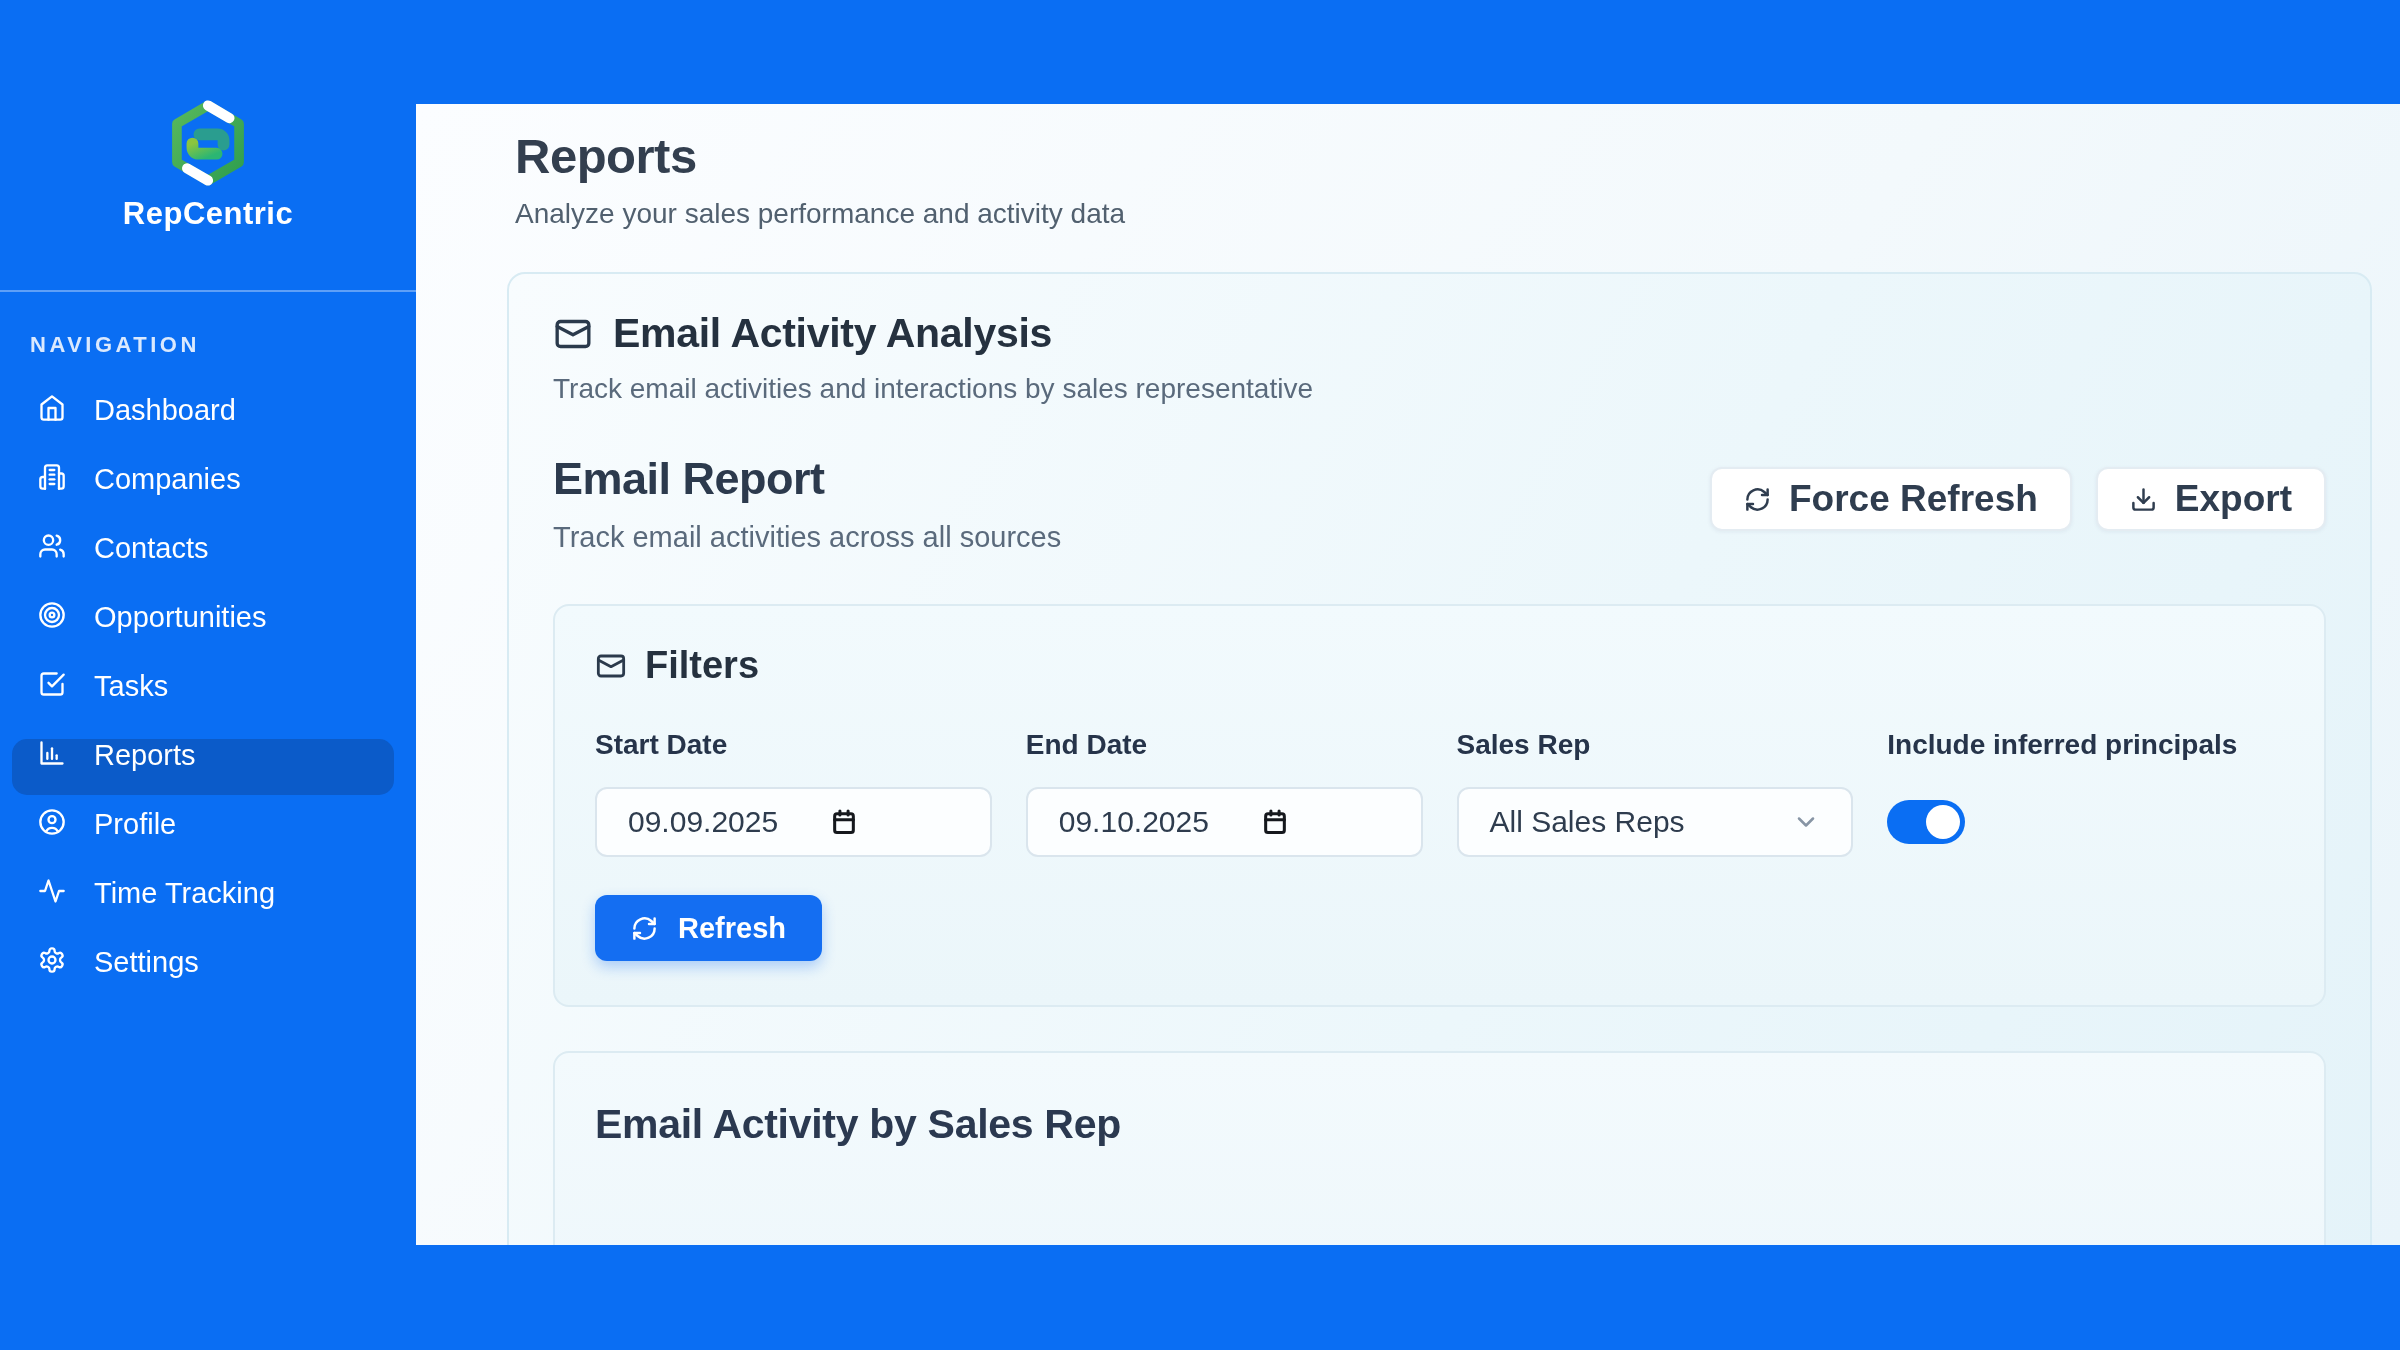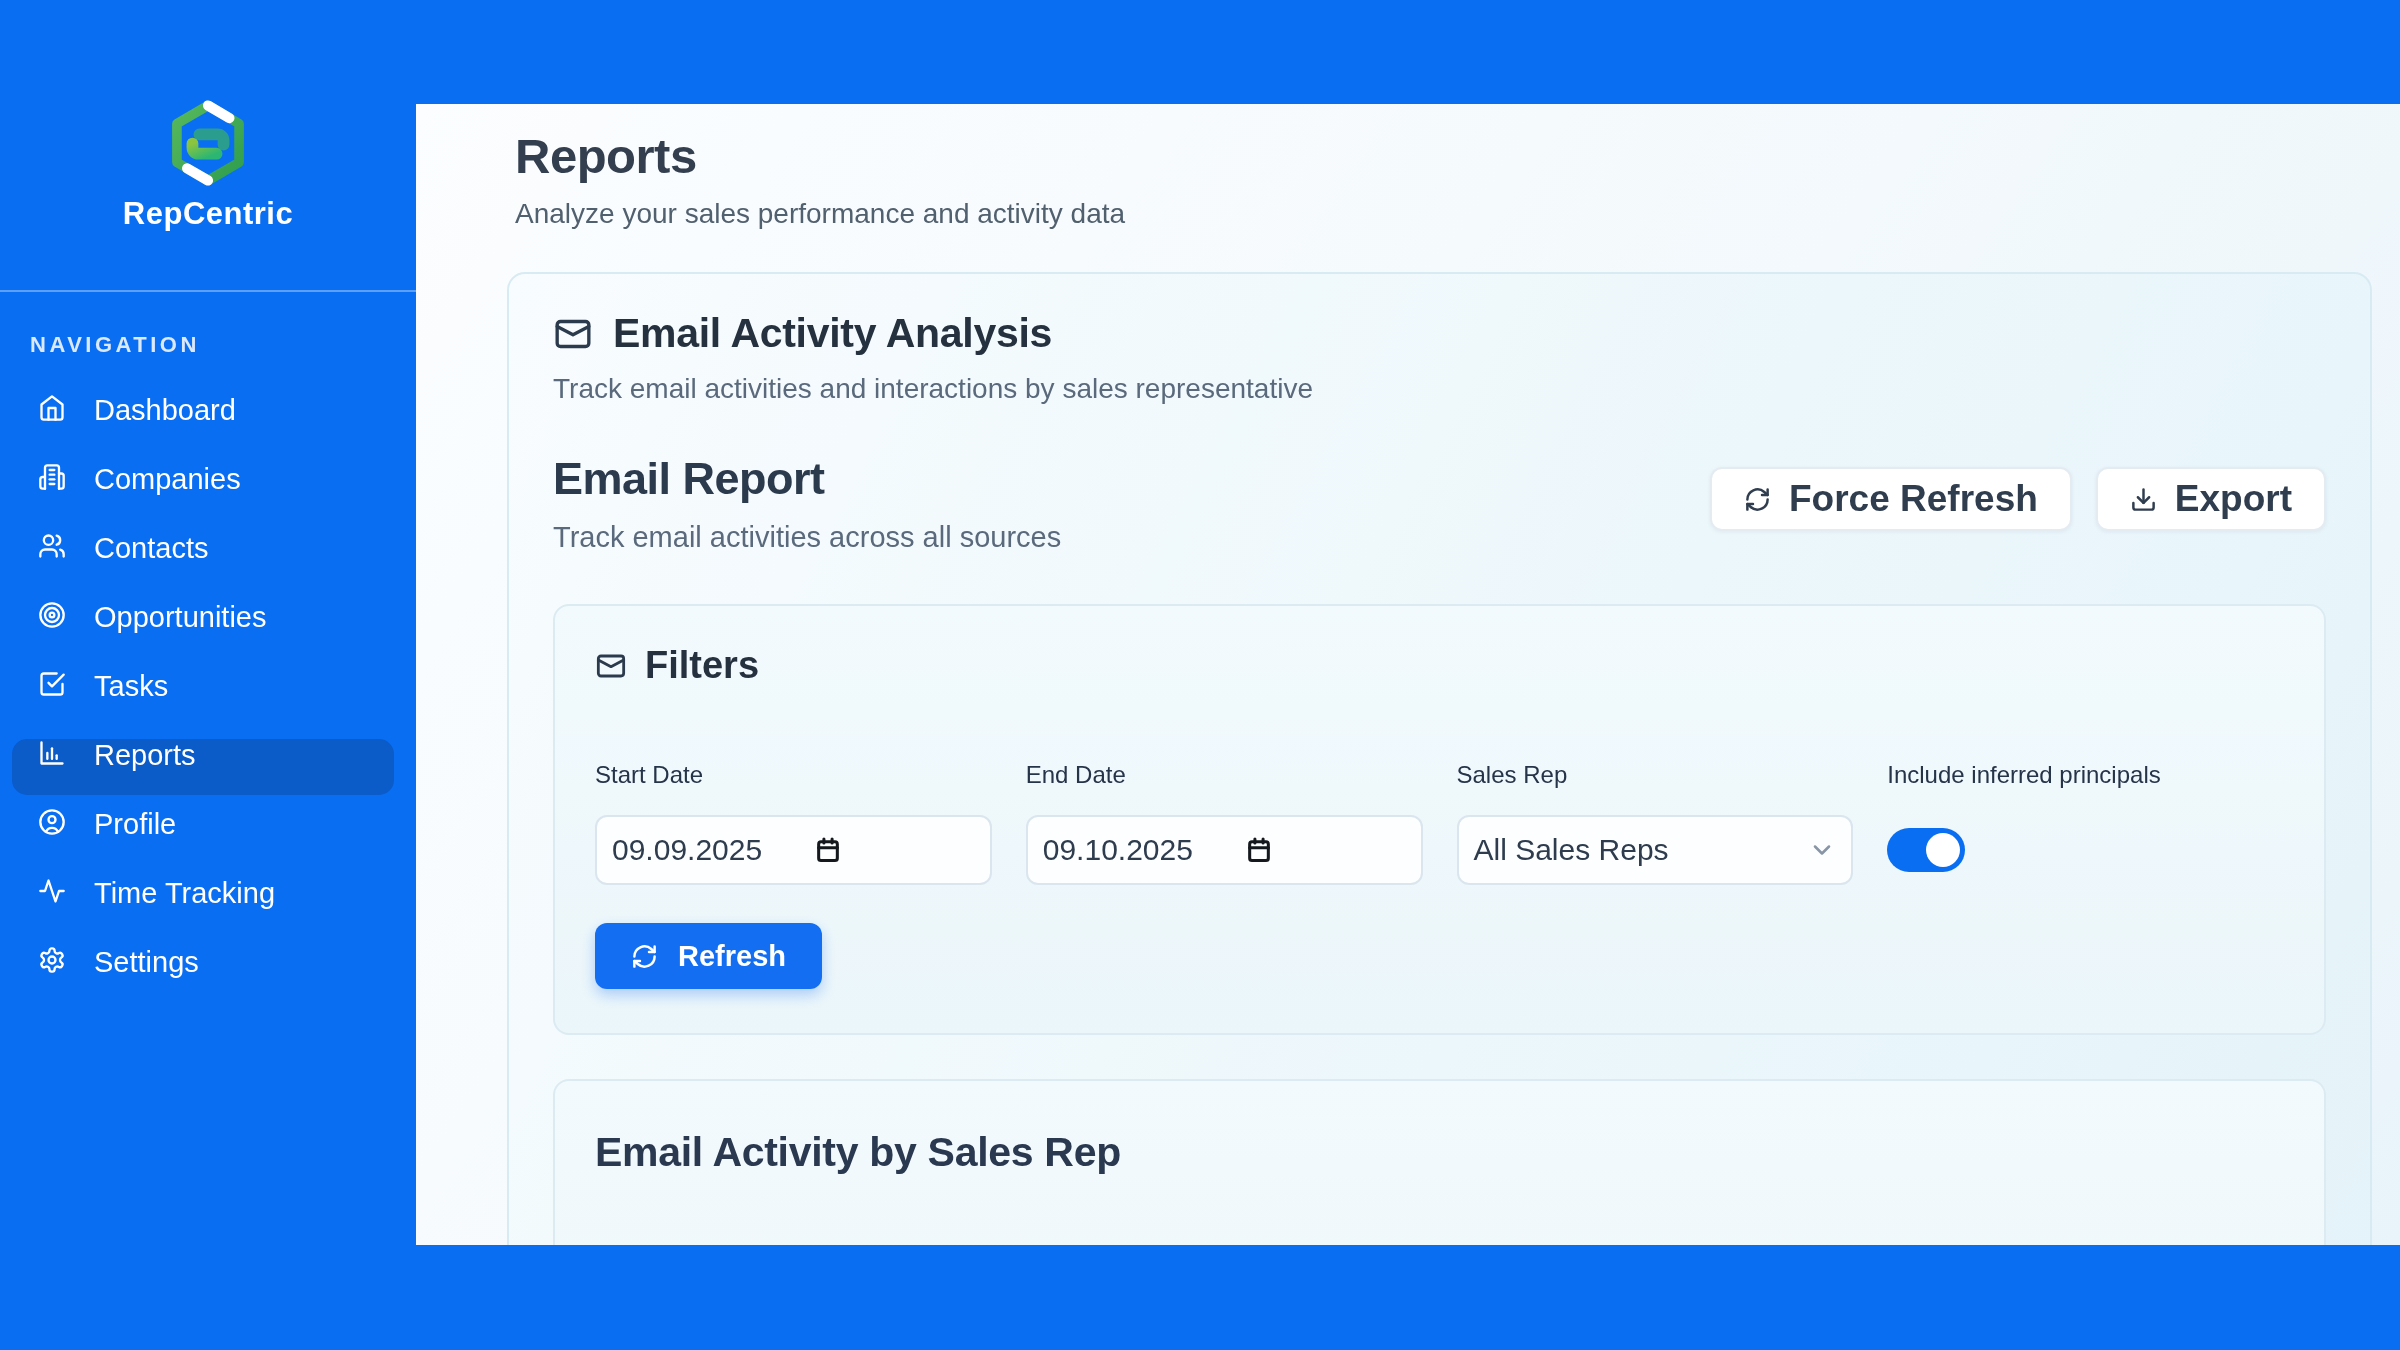--- a/index.html
+++ b/index.html
@@ -42,23 +42,23 @@
   .buttons{display:flex;gap:24px;margin-top:14px;}
   .btn-ghost{height:60px;padding:0 32px;border-radius:12px;background:#ffffff;border:2px solid #e4ecf2;
              display:flex;align-items:center;gap:18px;font-size:37px;font-weight:600;color:#2f3d4f;
              box-shadow:0 1px 4px rgba(20,40,80,.06);cursor:pointer;}
 
   .filters-card{margin-top:50px;border:2px solid #dcebf2;border-radius:16px;box-sizing:border-box;
                 background:linear-gradient(180deg,#f2fafd 0%,#ebf6fa 100%);padding:38px 40px 44px;}
   .filters-title-row{display:flex;align-items:center;gap:18px;}
   .filters-title{font-size:38px;font-weight:800;color:#25313f;}
   .fields{margin-top:42px;display:grid;grid-template-columns:repeat(4,1fr);column-gap:34px;}
-  .field-label{font-size:24px;font-weight:400;color:#26344a;margin-top:32px;}
+  .field-label{font-size:28px;font-weight:700;color:#26344a;}
   .control{margin-top:26px;height:70px;box-sizing:border-box;border-radius:12px;border:2px solid #dae5ed;background:#fcfeff;
-           display:flex;align-items:center;padding:0 15px;font-size:30px;color:#2e3c4e;cursor:pointer;}
+           display:flex;align-items:center;padding:0 31px;font-size:30px;color:#2e3c4e;cursor:pointer;}
   .date-control .cal{margin-left:52px;display:flex;}
   .select-control{justify-content:space-between;}
   .toggle-wrap{margin-top:26px;height:70px;display:flex;align-items:center;}
   .toggle{width:78px;height:44px;border-radius:22px;background:#0a6ef3;position:relative;cursor:pointer;}
   .knob{position:absolute;right:5px;top:5px;width:34px;height:34px;border-radius:50%;background:#ffffff;}
   .btn-refresh{margin-top:38px;height:66px;display:inline-flex;align-items:center;gap:20px;padding:0 36px;
                border-radius:12px;background:#146ef2;color:#fff;font-size:29px;font-weight:600;
                box-shadow:0 6px 14px rgba(20,110,242,.30);cursor:pointer;}
 
   .summary-card{margin-top:44px;border:2px solid #dcebf2;border-radius:16px;box-sizing:border-box;

